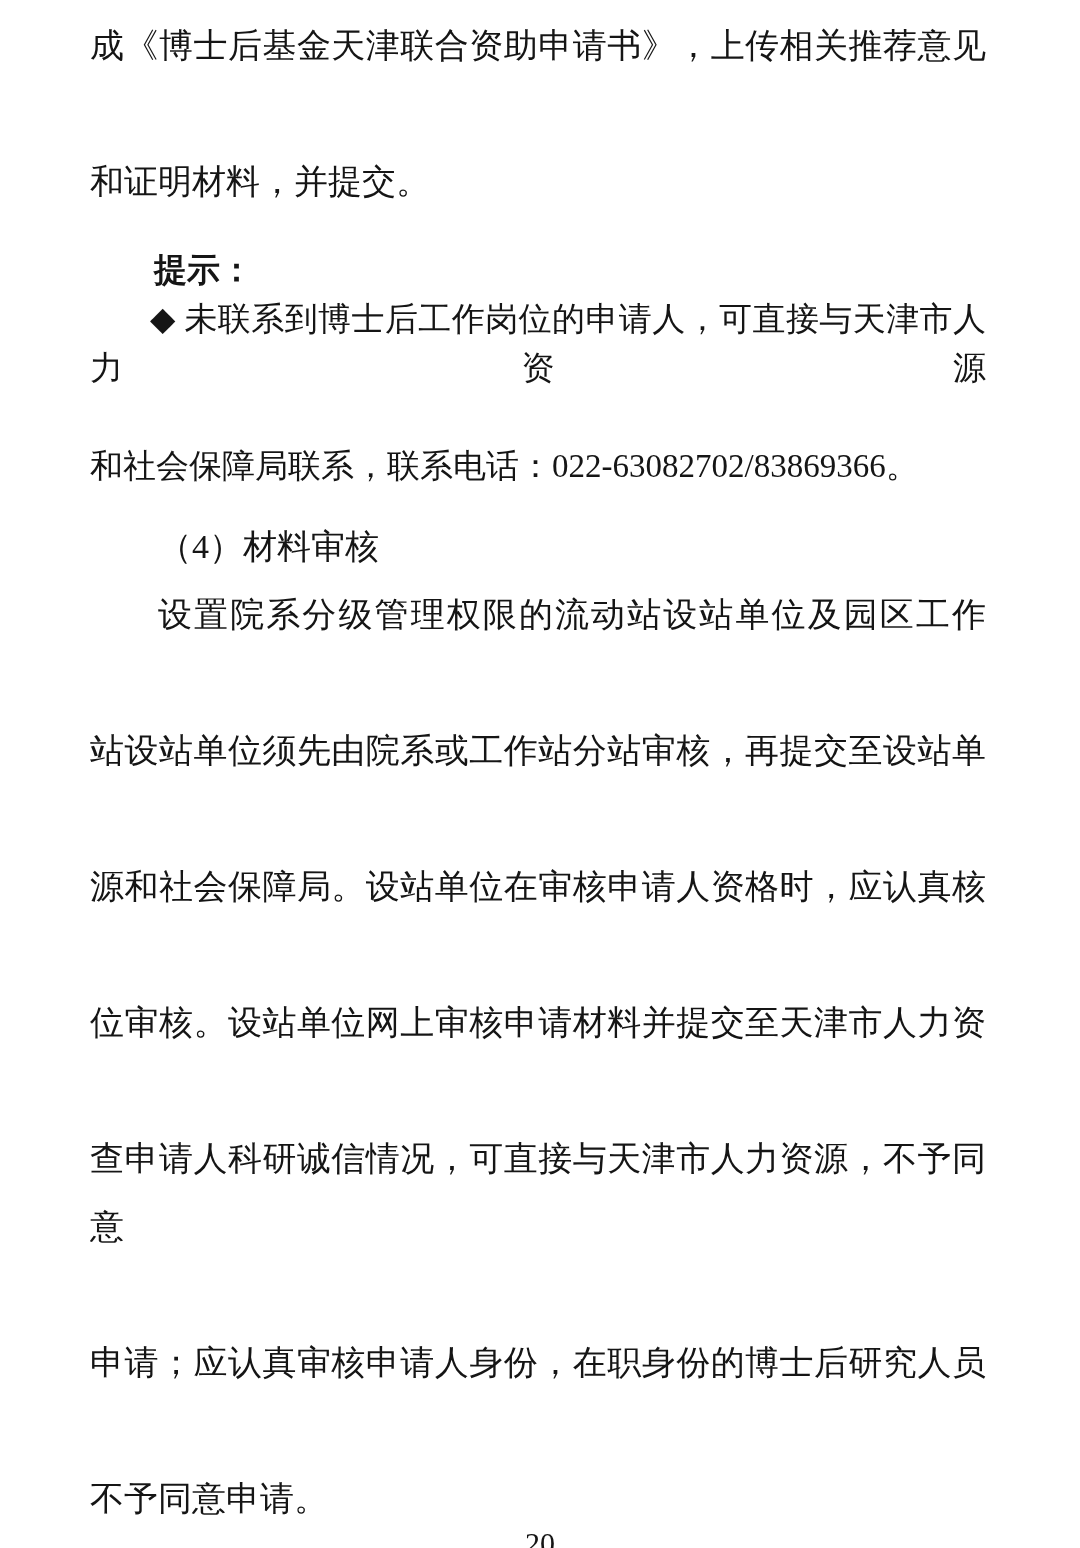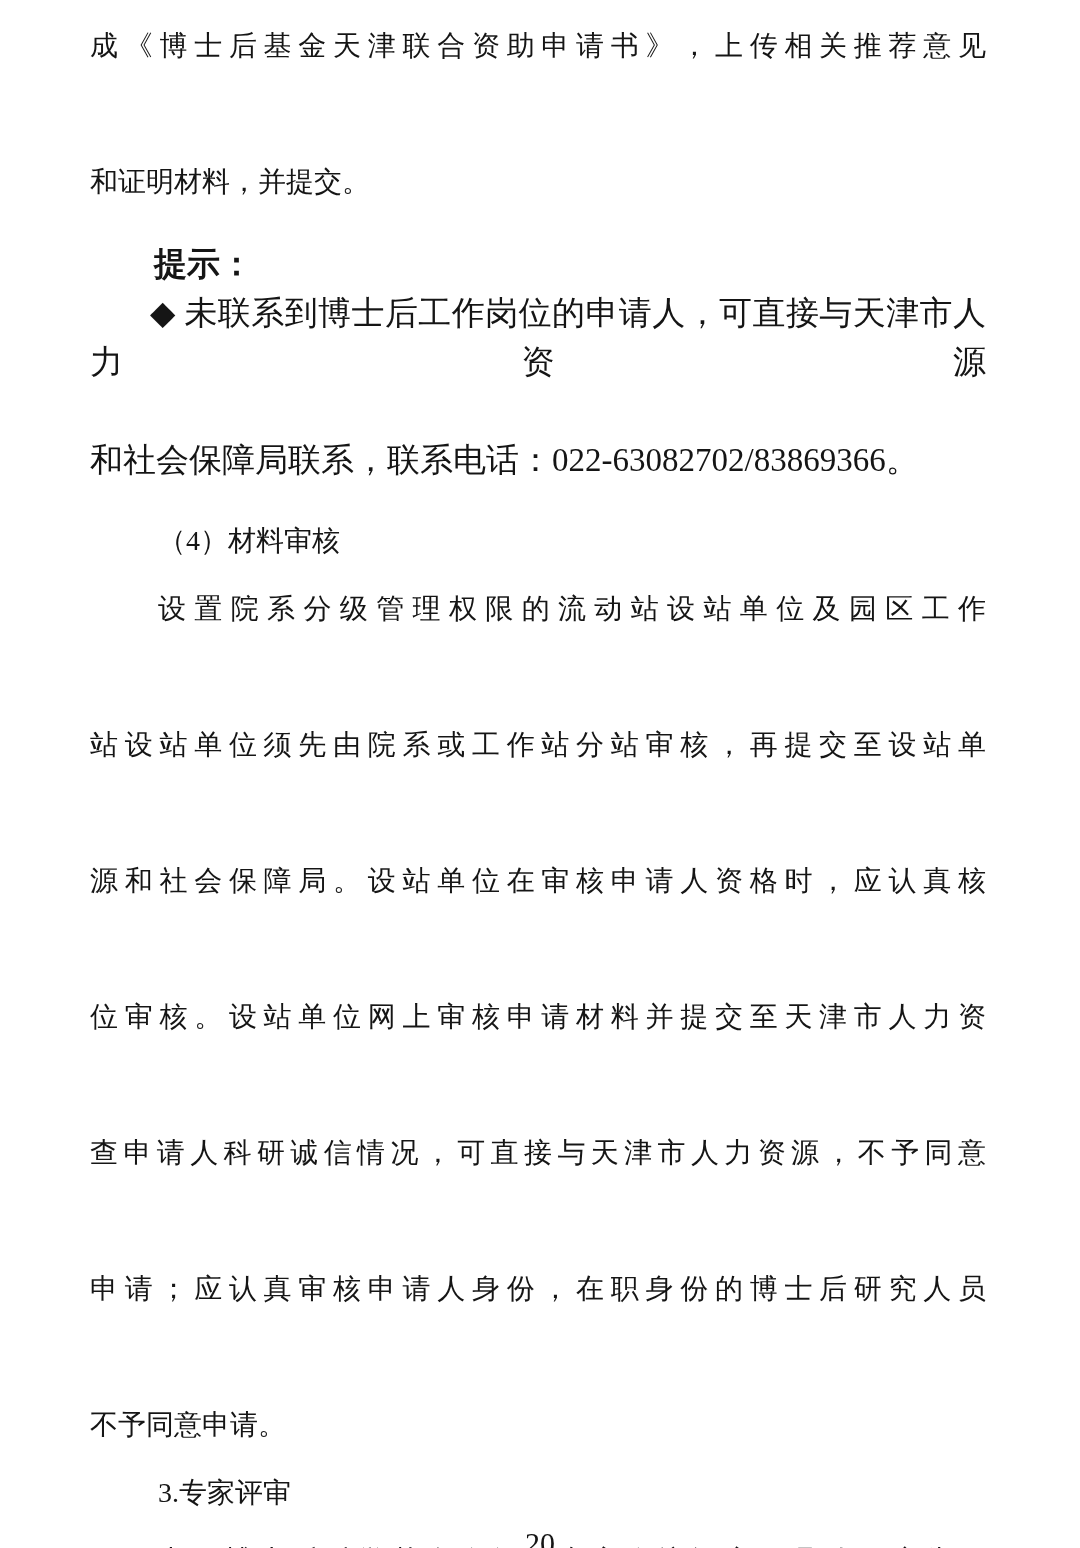--- a/index.html
+++ b/index.html
@@ -16,21 +16,21 @@
     font-family: "Liberation Serif", "DejaVu Serif", serif;
   }
   .doc {
     position: absolute;
     left: 90px;
     top: 12px;
     width: 896px;
   }
   
   .bl {
-    font-size: 28px;
+    font-size: 34px;
     line-height: 68px;
     white-space: normal;
     overflow: hidden;
   }
   
   .tl {
     font-size: 33px;
     line-height: 49px;
     overflow: hidden;
   }
@@ -40,21 +40,21 @@
     text-align-last: justify;
   }
   .jline::after {
     content: "";
     display: inline-block;
     width: 100%;
     height: 0;
   }
   .ind      { text-indent: 68px; }  
   .ind-tip  { text-indent: 60px; }  
-  .tip-head { font-weight: bold; text-indent: 64px; margin-top: 24px; }
+  .tip-head { font-weight: bold; text-indent: 64px; margin-top: 30px; }
   .sec-gap  { margin-top: 22px; font-family: Liberation Serif, serif; }
   .bold     { font-weight: normal; }
   .pagenum {
     position: absolute;
     left: 0;
     right: 0;
     top: 1526px;        
     text-align: center;
     font-size: 30px;
     line-height: 34px;

